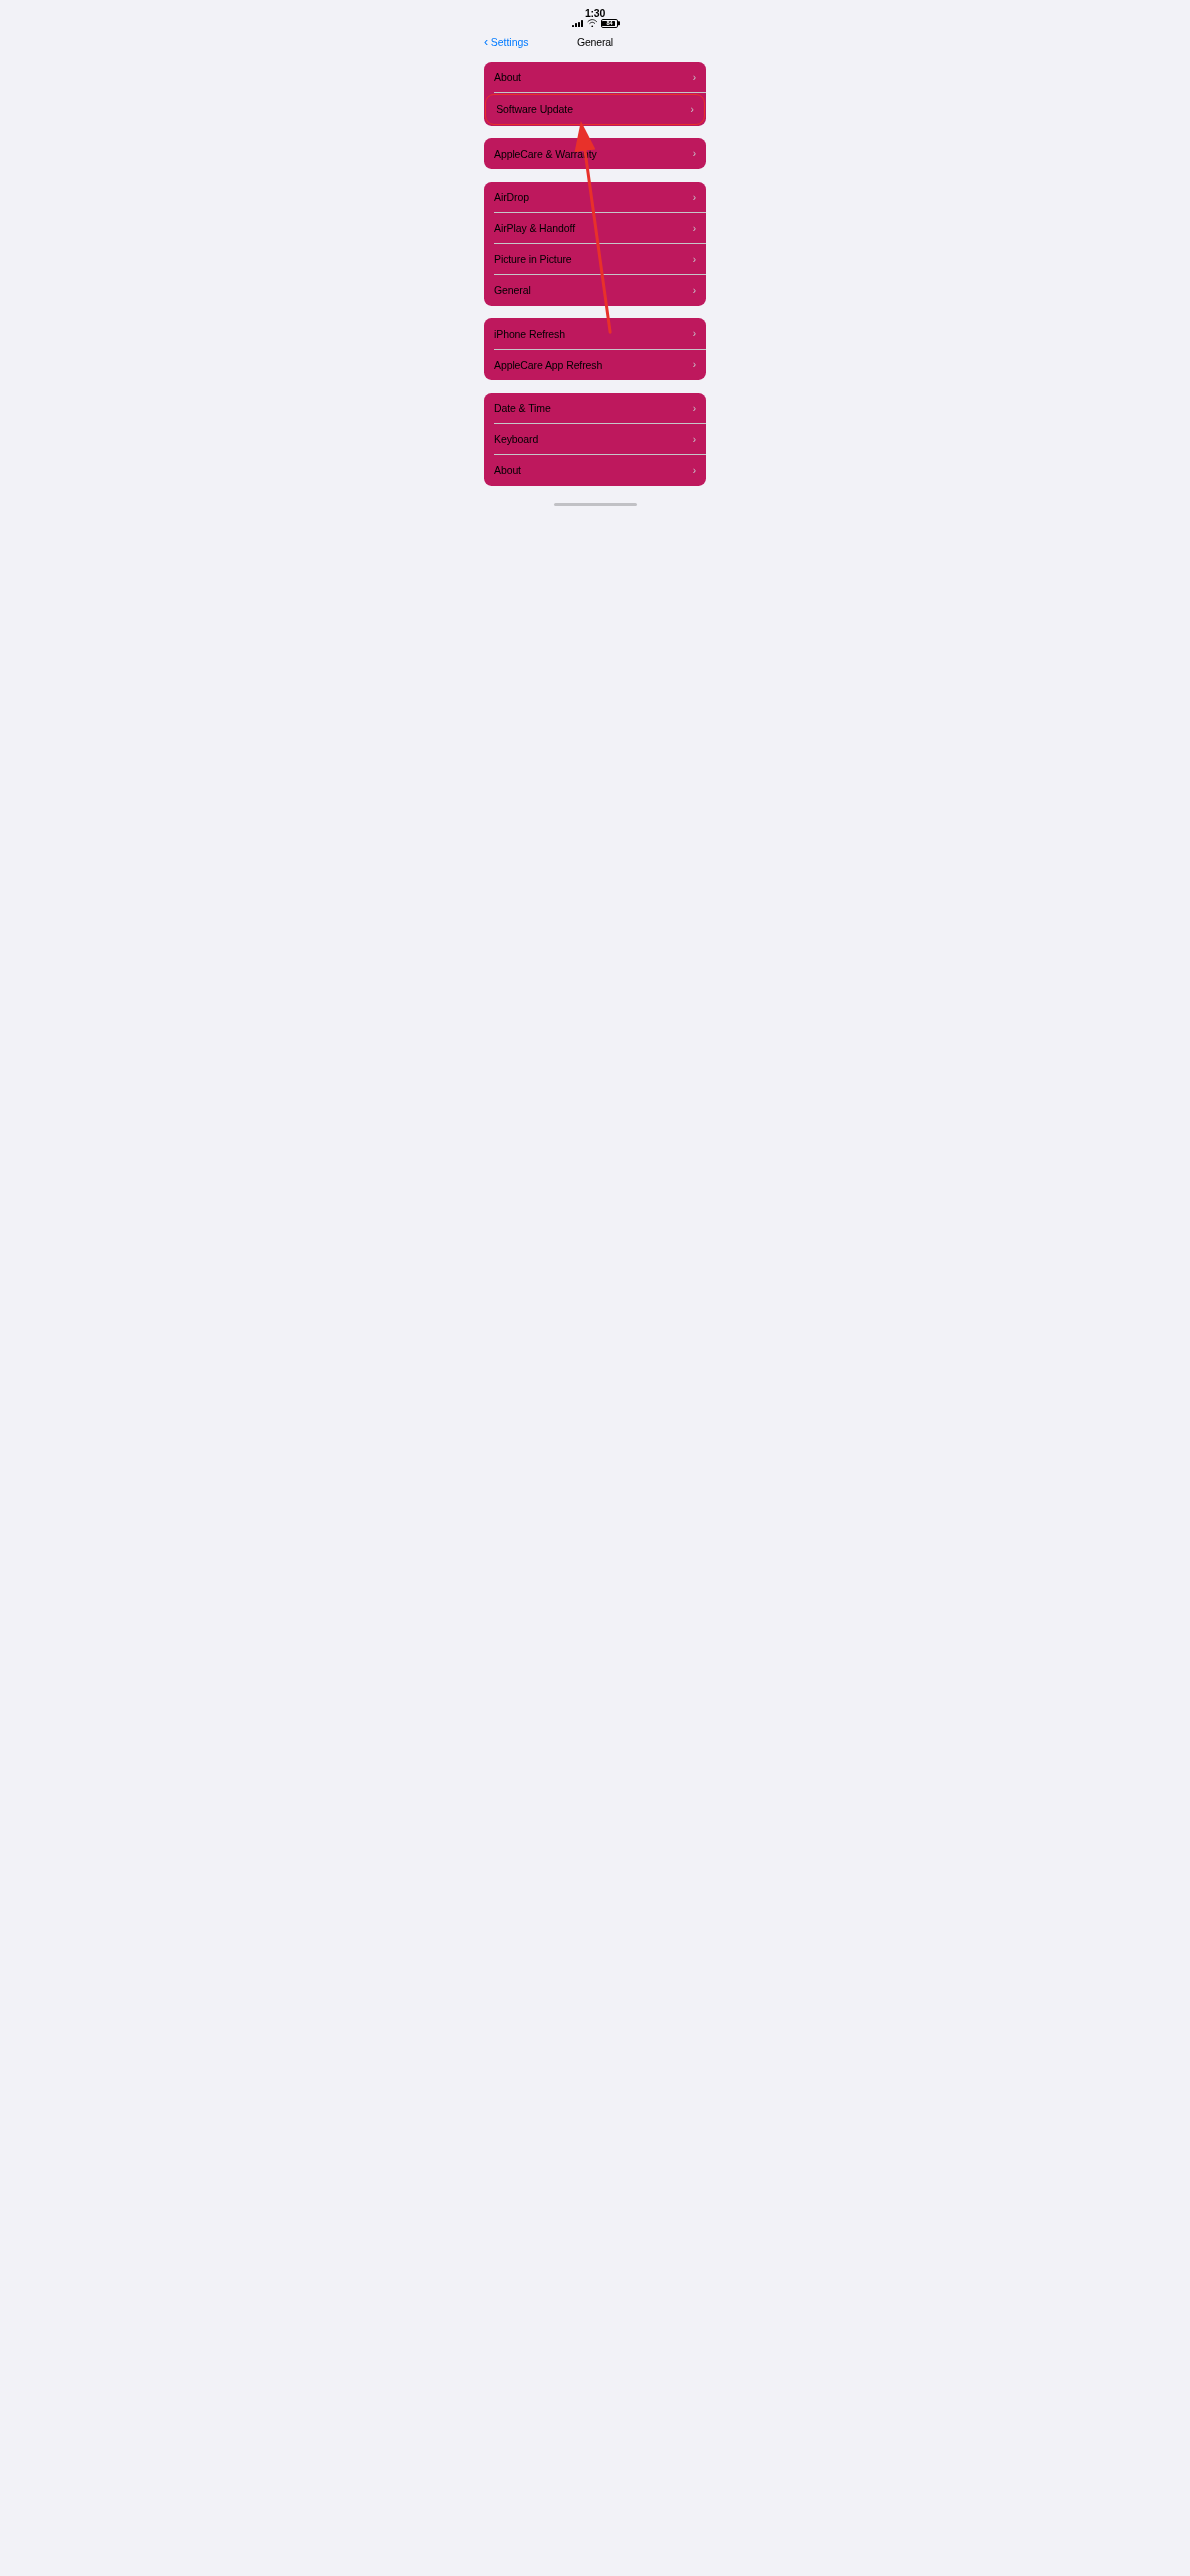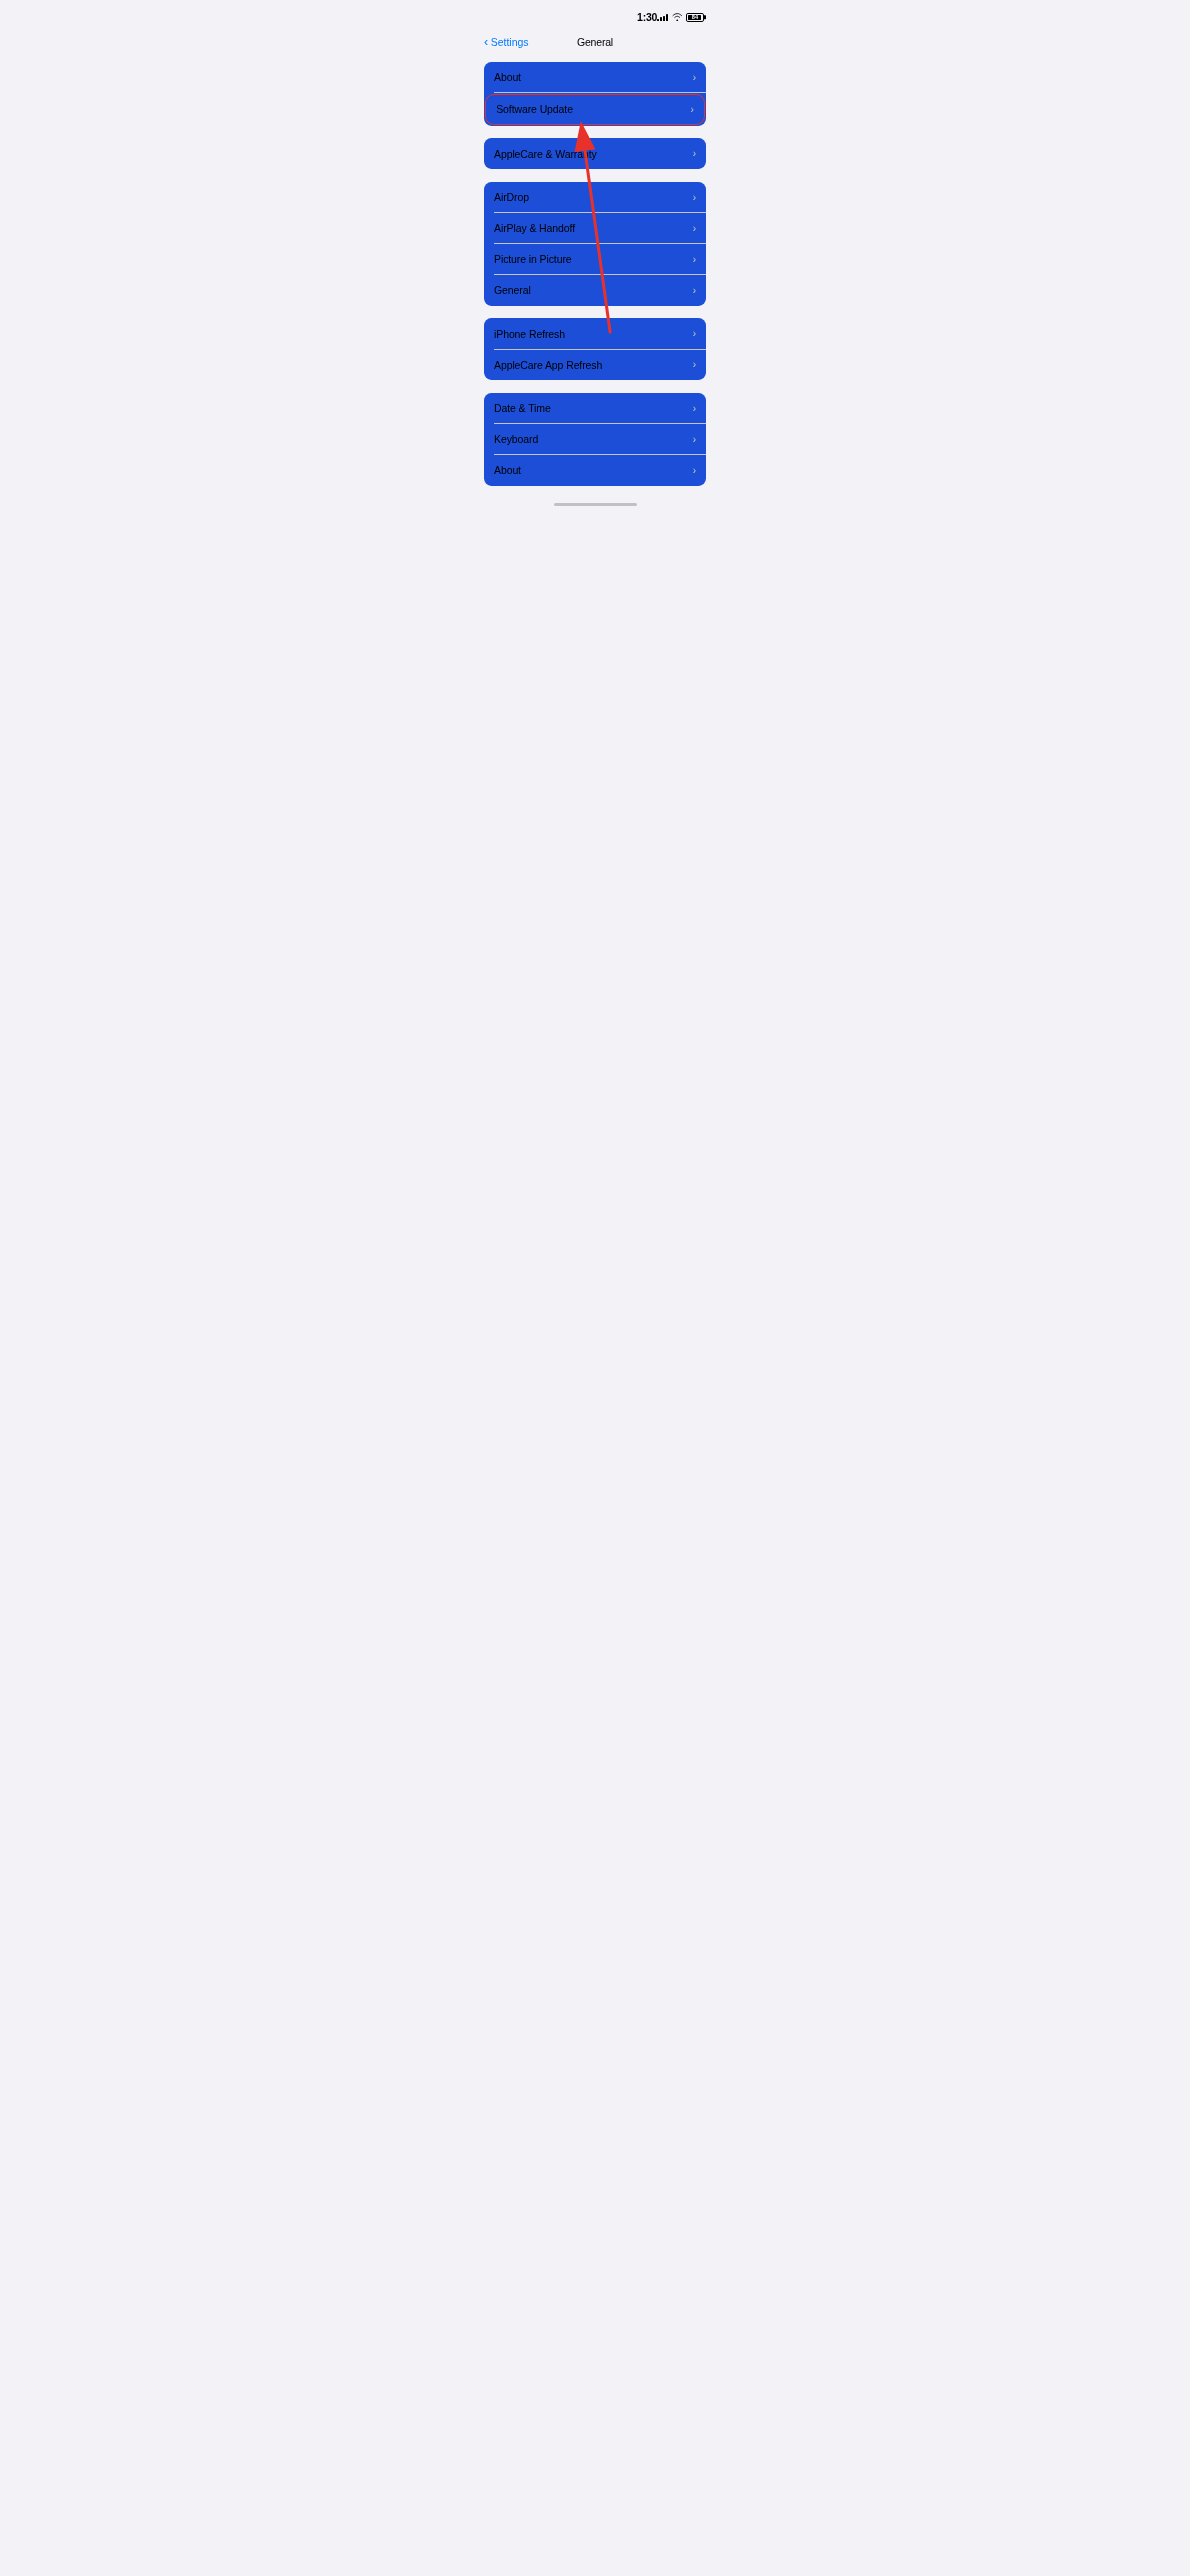--- a/index.html
+++ b/index.html
@@ -13,24 +13,25 @@
       font-family: -apple-system, BlinkMacSystemFont, 'SF Pro Text', 'Helvetica Neue', sans-serif;
       width: 242px;
       margin: 0 auto;
       min-height: 523px;
       position: relative;
       overflow-x: hidden;
     }
 
     .status-bar {
       display: flex;
-      justify-content: flex-end;
+      justify-content: center;
       align-items: center;
       padding: 8.7px 12.4px 5px 12.4px;
       height: 31px;
+      flex-direction: column;
     }
 
     .status-time {
       font-size: 10.5px;
       font-weight: 600;
       color: #000;
       letter-spacing: -0.2px;
     }
 
     .status-icons {
@@ -126,21 +127,21 @@
       font-weight: 400;
       color: #000;
       letter-spacing: -0.2px;
     }
 
     .content {
       padding: 6.2px 10px 0 10px;
     }
 
     .settings-group {
-      background: #1d4ed8;
+      background: #be185d;
       border-radius: 7.4px;
       margin-bottom: 12.4px;
       overflow: hidden;
     }
 
     .settings-row {
       display: flex;
       align-items: center;
       justify-content: space-between;
       padding: 8px 10px;

